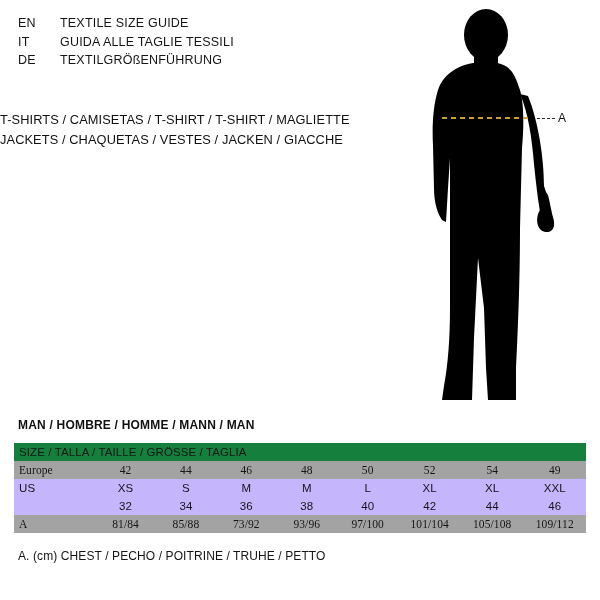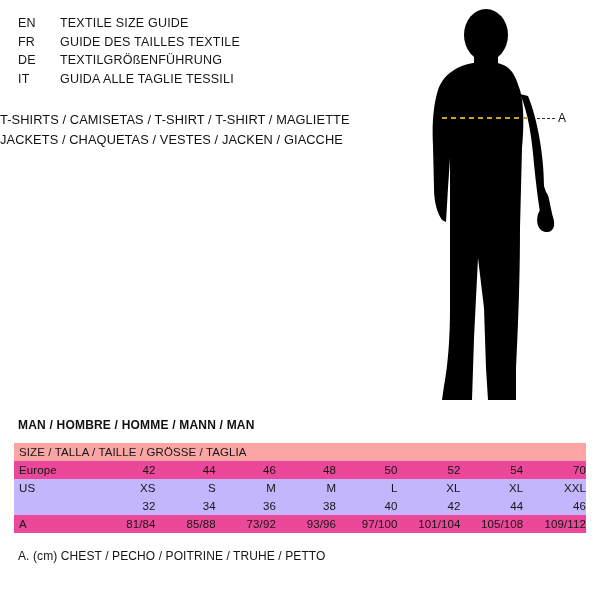--- a/index.html
+++ b/index.html
@@ -106,38 +106,39 @@
     font-size: 11.5px;
     color: #151515;
   }
   table.size-table td {
     padding: 0;
     height: 18px;
     vertical-align: middle;
     letter-spacing: 0.1px;
   }
   .row-head td {
-    background: #fca5a5;
+    background: #15803d;
     font-size: 11.5px;
     height: 19px;
     margin-top: 19px;
   }
   .row-alt td {
     background: #c4b5fd;
   }
   .row-plain td {
-    background: #ec4899;
+    background: #a3a3a3;
+    font-family: Liberation Serif, serif;
   }
   .col-label {
     width: 86px;
     padding-left: 5px !important;
   }
   .cell {
     width: 68px;
-    text-align: right;
+    text-align: center;
   }
   .footnote {
     position: absolute;
     left: 18px;
     top: 549px;
     font-size: 12px;
     letter-spacing: 0.1px;
     color: #151515;
   }
 </style>
@@ -145,30 +146,26 @@
 <body>
 
 <div class="page">
 
   <div class="lang-block">
     <div class="lang-row">
       <div class="lang-code">EN</div>
       <div class="lang-text">TEXTILE SIZE GUIDE</div>
     </div>
     <div class="lang-row">
-      <div class="lang-code">FR</div>
-      <div class="lang-text">GUIDE DES TAILLES TEXTILE</div>
+      <div class="lang-code">IT</div>
+      <div class="lang-text">GUIDA ALLE TAGLIE TESSILI</div>
     </div>
     <div class="lang-row">
       <div class="lang-code">DE</div>
       <div class="lang-text">TEXTILGRÖßENFÜHRUNG</div>
-    </div>
-    <div class="lang-row">
-      <div class="lang-code">IT</div>
-      <div class="lang-text">GUIDA ALLE TAGLIE TESSILI</div>
     </div>
   </div>
 
   <div class="garment-block">
     <div class="garment-line">T-SHIRTS / CAMISETAS / T-SHIRT / T-SHIRT / MAGLIETTE</div>
     <div class="garment-line">JACKETS / CHAQUETAS / VESTES / JACKEN / GIACCHE</div>
   </div>
 
   <div class="figure-wrap">
     <svg class="figure-svg" width="200" height="400" viewBox="0 0 200 400">
@@ -230,21 +227,21 @@
       </tr>
       <tr class="row-plain">
         <td class="col-label">Europe</td>
         <td class="cell">42</td>
         <td class="cell">44</td>
         <td class="cell">46</td>
         <td class="cell">48</td>
         <td class="cell">50</td>
         <td class="cell">52</td>
         <td class="cell">54</td>
-        <td class="cell">70</td>
+        <td class="cell">49</td>
       </tr>
       <tr class="row-alt">
         <td class="col-label">US</td>
         <td class="cell">XS</td>
         <td class="cell">S</td>
         <td class="cell">M</td>
         <td class="cell">M</td>
         <td class="cell">L</td>
         <td class="cell">XL</td>
         <td class="cell">XL</td>

